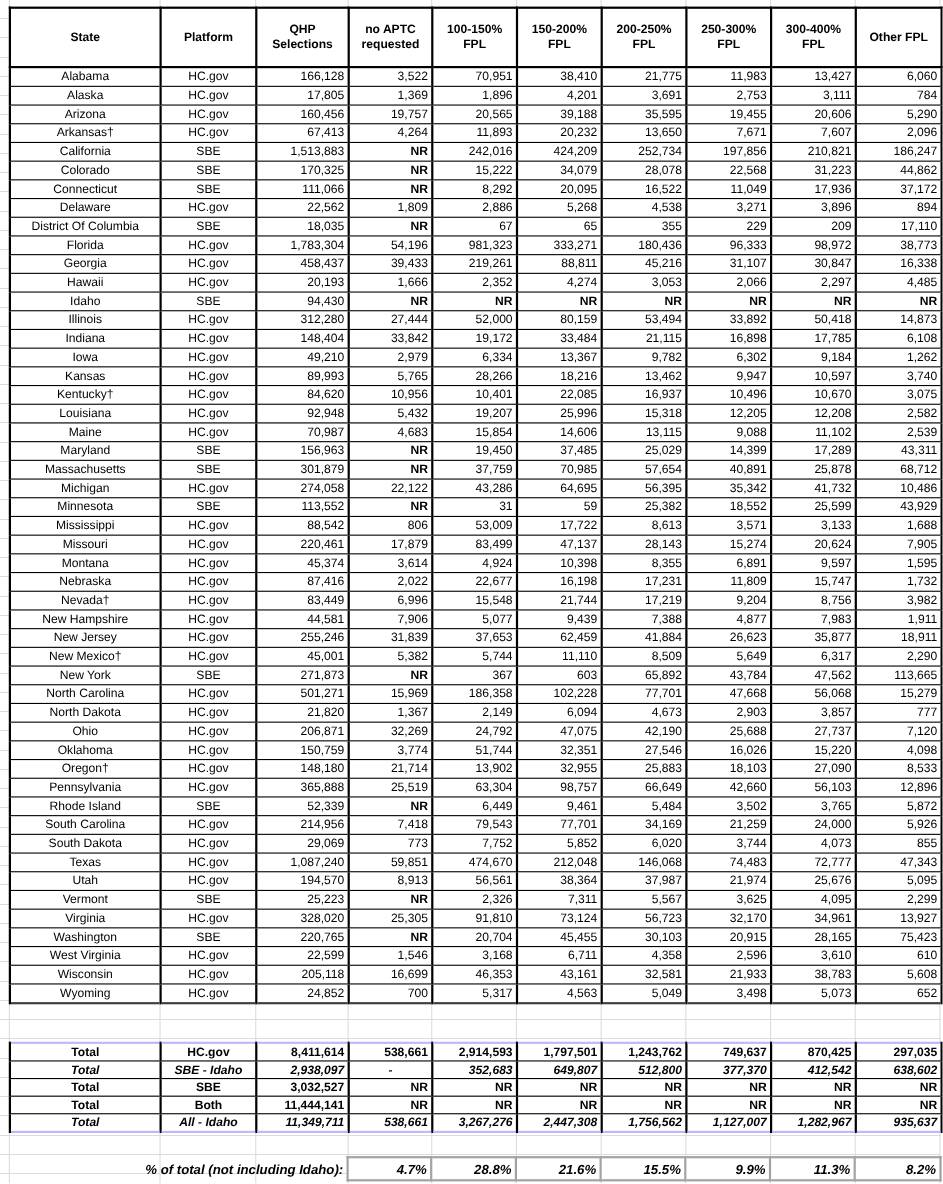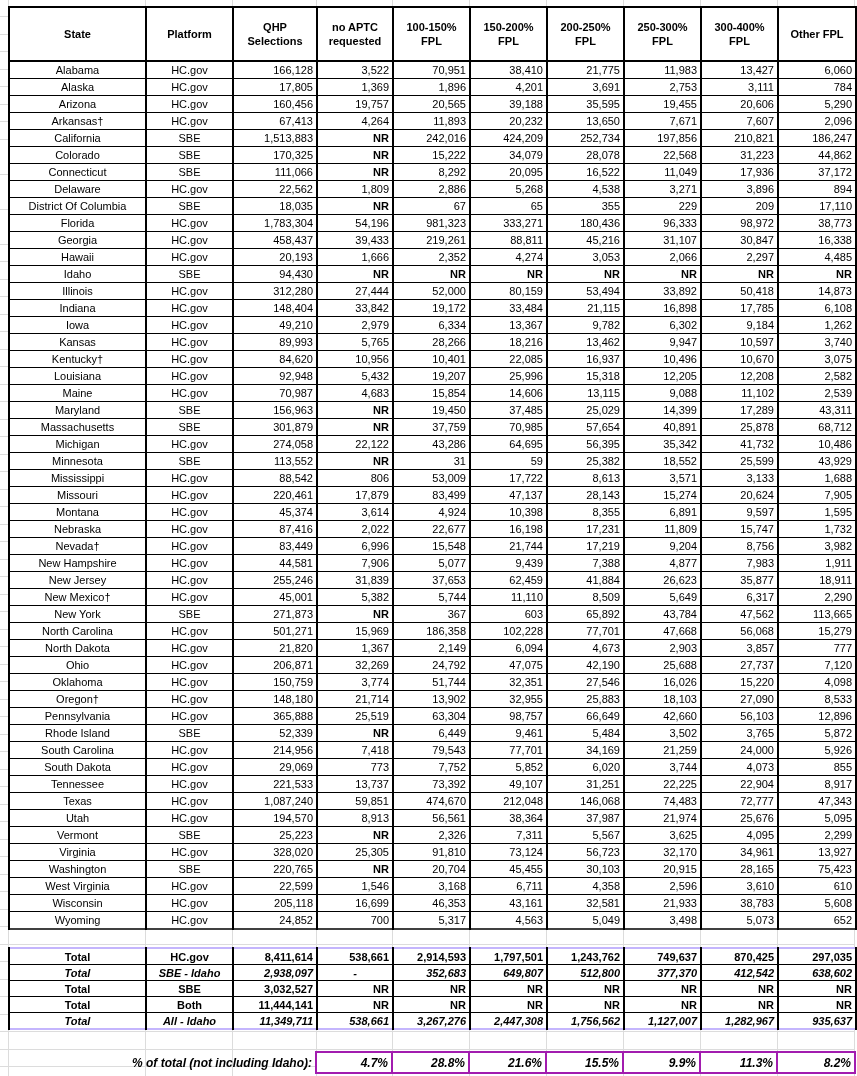--- a/index.html
+++ b/index.html
@@ -50,21 +50,21 @@
   tr.t-blue td   { background:var(--blue);   border-top-width:2px; border-bottom-width:2px; }
   tr.t-yellow td { background:var(--yellow); border-top-width:2px; border-bottom-width:2px; }
 
   
   #percent-table { left:8px; top:1051px; width:847px; }
   #percent-table td {
     font-size:12px; font-weight:bold; font-style:italic;
     height:19px; padding:0 3px; white-space:nowrap; vertical-align:middle;
   }
   #percent-table td.pct-label { text-align:right; border:none; background:transparent; }
-  #percent-table td.pct-val   { text-align:right; border:2px solid #a21caf; background:#fff; }
+  #percent-table td.pct-val   { text-align:right; border:2px solid #a3a3a3; background:#fff; }
 </style>
 </head>
 <body>
 
 <div class="backdrop"></div>
 <div class="vline" style="left:8px"></div>
 <div class="vline" style="left:145px"></div>
 <div class="vline" style="left:232px"></div>
 <div class="vline" style="left:316px"></div>
 <div class="vline" style="left:392px"></div>
@@ -601,32 +601,20 @@
         <td class="num">29,069</td>
         <td class="num">773</td>
         <td class="num">7,752</td>
         <td class="num">5,852</td>
         <td class="num">6,020</td>
         <td class="num">3,744</td>
         <td class="num">4,073</td>
         <td class="num">855</td>
       </tr>
       <tr>
-        <td class="state">Tennessee</td>
-        <td class="platform">HC.gov</td>
-        <td class="num">221,533</td>
-        <td class="num">13,737</td>
-        <td class="num">73,392</td>
-        <td class="num">49,107</td>
-        <td class="num">31,251</td>
-        <td class="num">22,225</td>
-        <td class="num">22,904</td>
-        <td class="num">8,917</td>
-      </tr>
-      <tr>
         <td class="state">Texas</td>
         <td class="platform">HC.gov</td>
         <td class="num">1,087,240</td>
         <td class="num">59,851</td>
         <td class="num">474,670</td>
         <td class="num">212,048</td>
         <td class="num">146,068</td>
         <td class="num">74,483</td>
         <td class="num">72,777</td>
         <td class="num">47,343</td>

